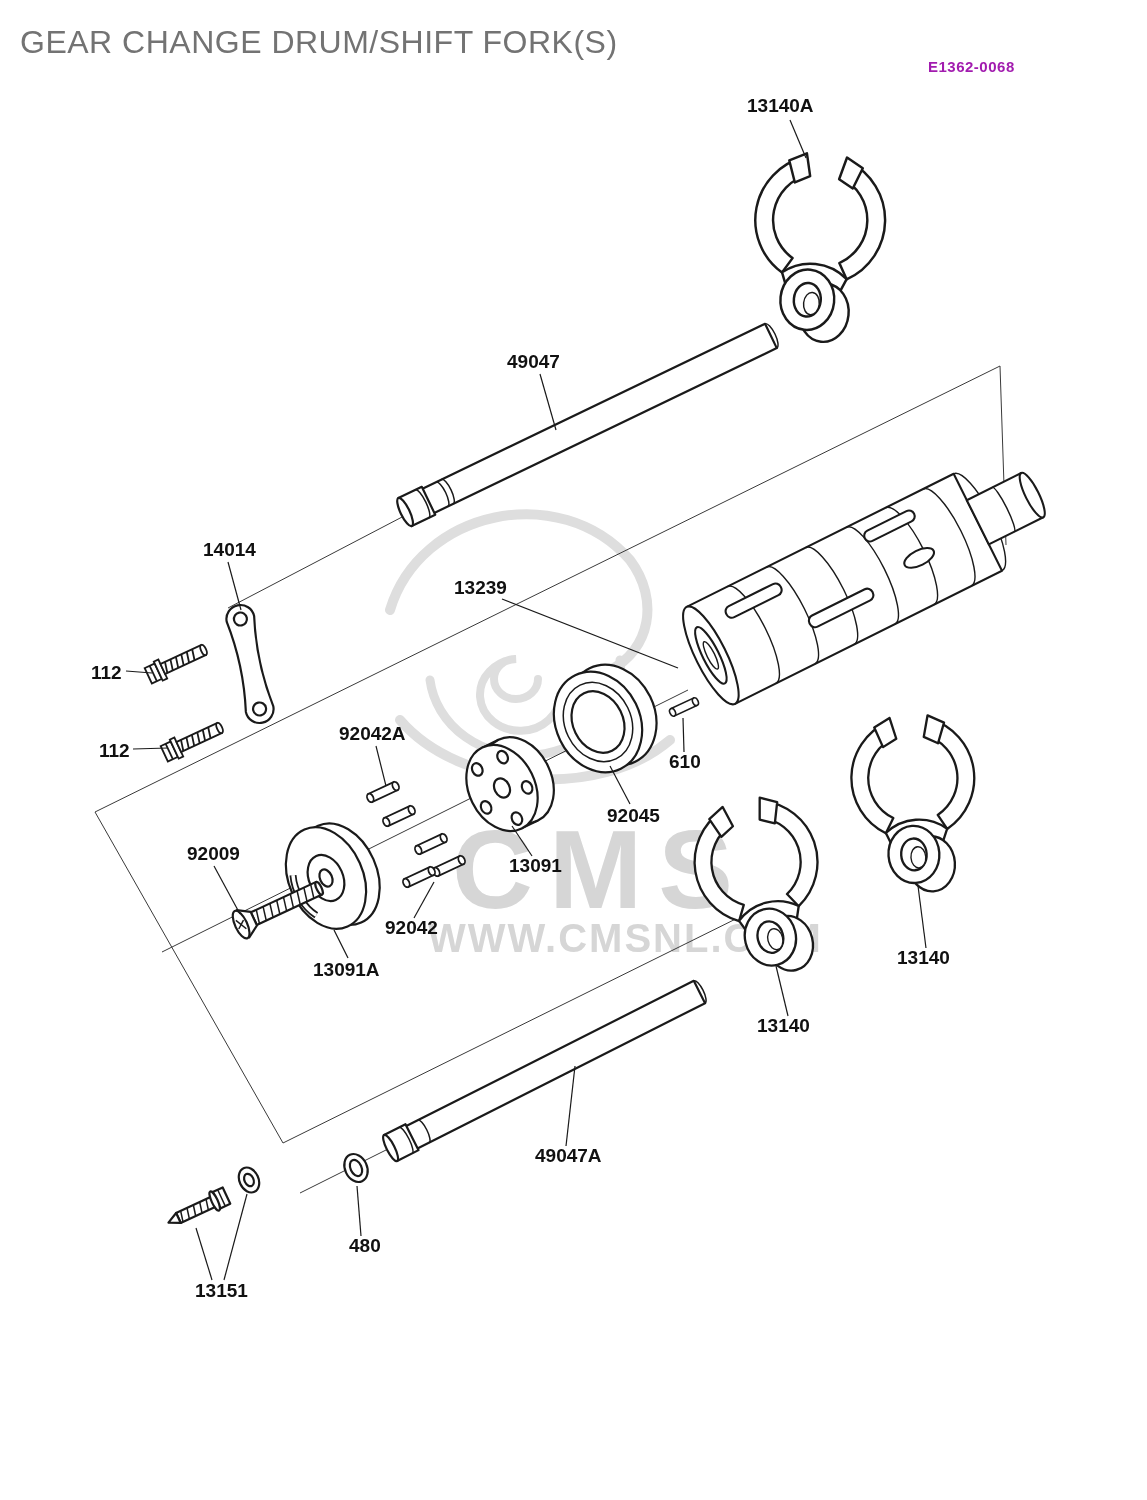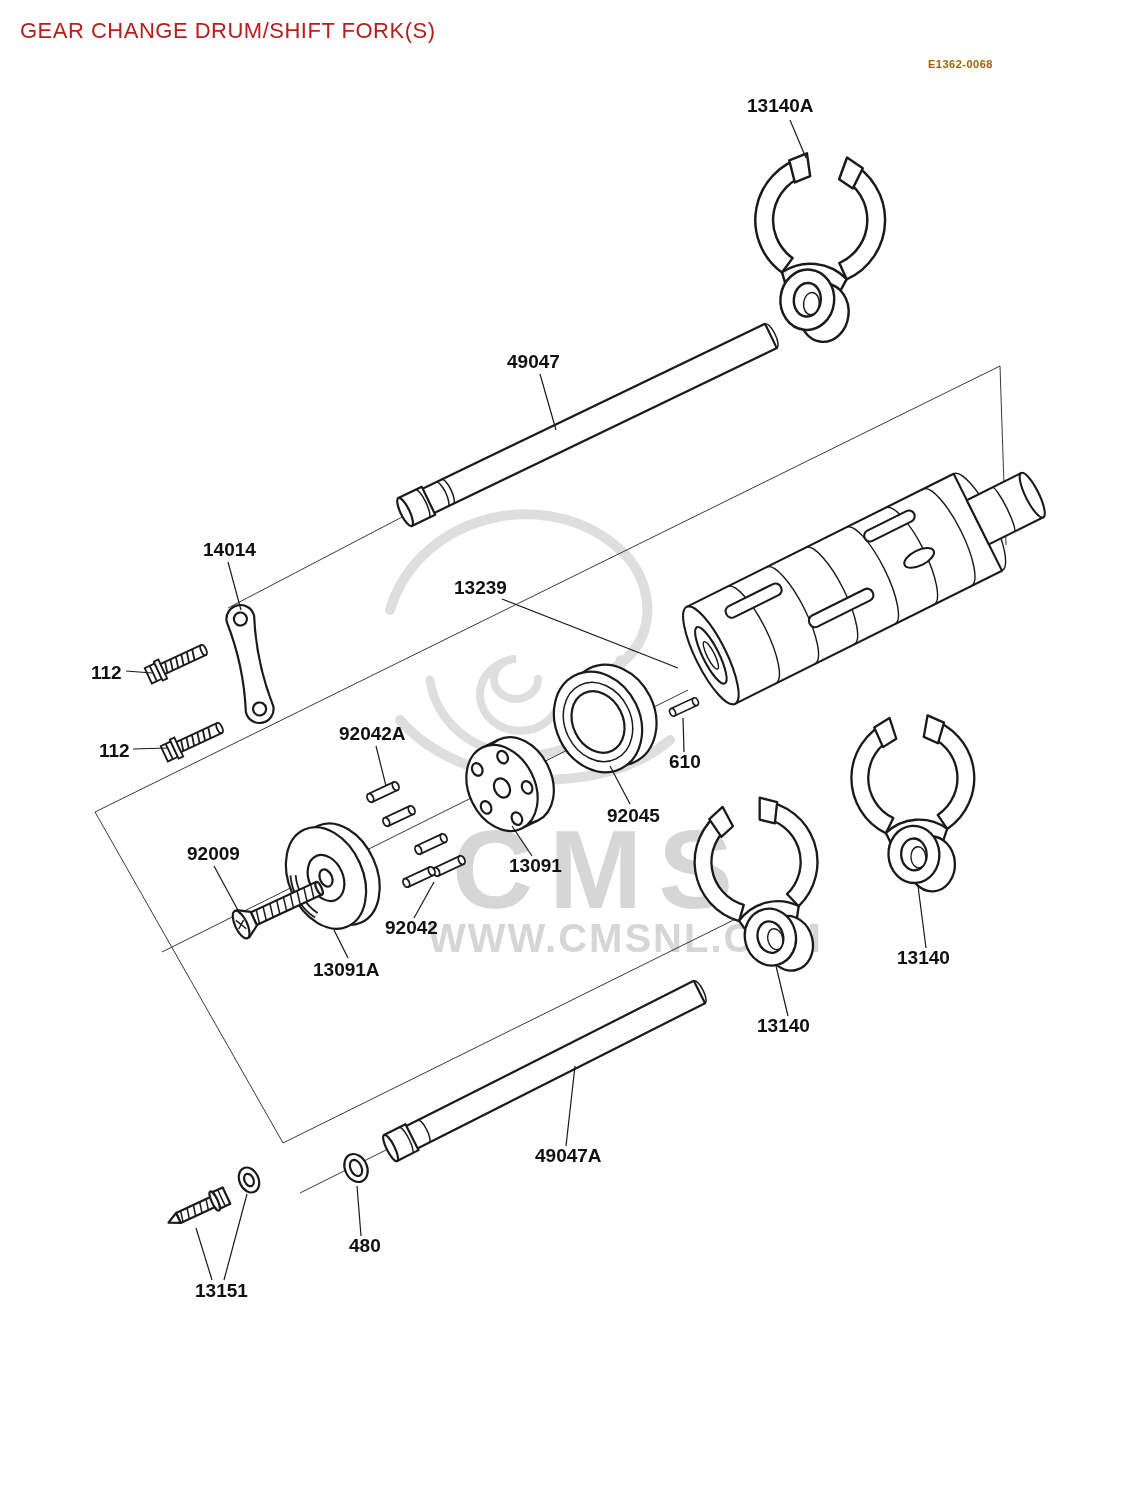--- a/index.html
+++ b/index.html
@@ -1,19 +1,19 @@
 <!DOCTYPE html>
 <html><head>
 <meta charset="utf-8">
 <style>
   html,body{margin:0;padding:0;background:#fff;}
   .canvas{position:relative;width:1147px;height:1500px;background:#ffffff;overflow:hidden;
           font-family:"Liberation Sans",sans-serif;}
-  .title{position:absolute;left:20px;top:18px;font-size:22px;letter-spacing:.5px;color:#b91c1c;}
-  .code{position:absolute;left:928px;top:58px;font-size:11px;font-weight:bold;color:#a16207;letter-spacing:.5px;}
+  .title{position:absolute;left:20px;top:24px;font-size:32px;letter-spacing:.5px;color:#737373;}
+  .code{position:absolute;left:928px;top:58px;font-size:15px;font-weight:bold;color:#a21caf;letter-spacing:.5px;}
   .footer{position:absolute;left:0;right:0;top:1441px;text-align:center;
           font-family:"Liberation Serif",serif;font-size:38px;color:#cc0000;cursor:pointer;}
   svg{position:absolute;left:0;top:0;}
   .plabel{font-family:"Liberation Sans",sans-serif;font-size:19px;font-weight:bold;fill:#111;cursor:pointer;}
   .wmtxt{font-family:"Liberation Sans",sans-serif;font-weight:bold;fill:#d6d6d6;}
   .part{fill:#ffffff;stroke:#1a1a1a;stroke-width:2.2;stroke-linejoin:round;stroke-linecap:round;}
   .thin{fill:none;stroke:#1a1a1a;stroke-width:1.5;}
   .leader{stroke:#1a1a1a;stroke-width:1.2;fill:none;}
   .cons{stroke:#3a3a3a;stroke-width:1;fill:none;}
   .wm{stroke:#dedede;fill:none;stroke-linecap:round;}

